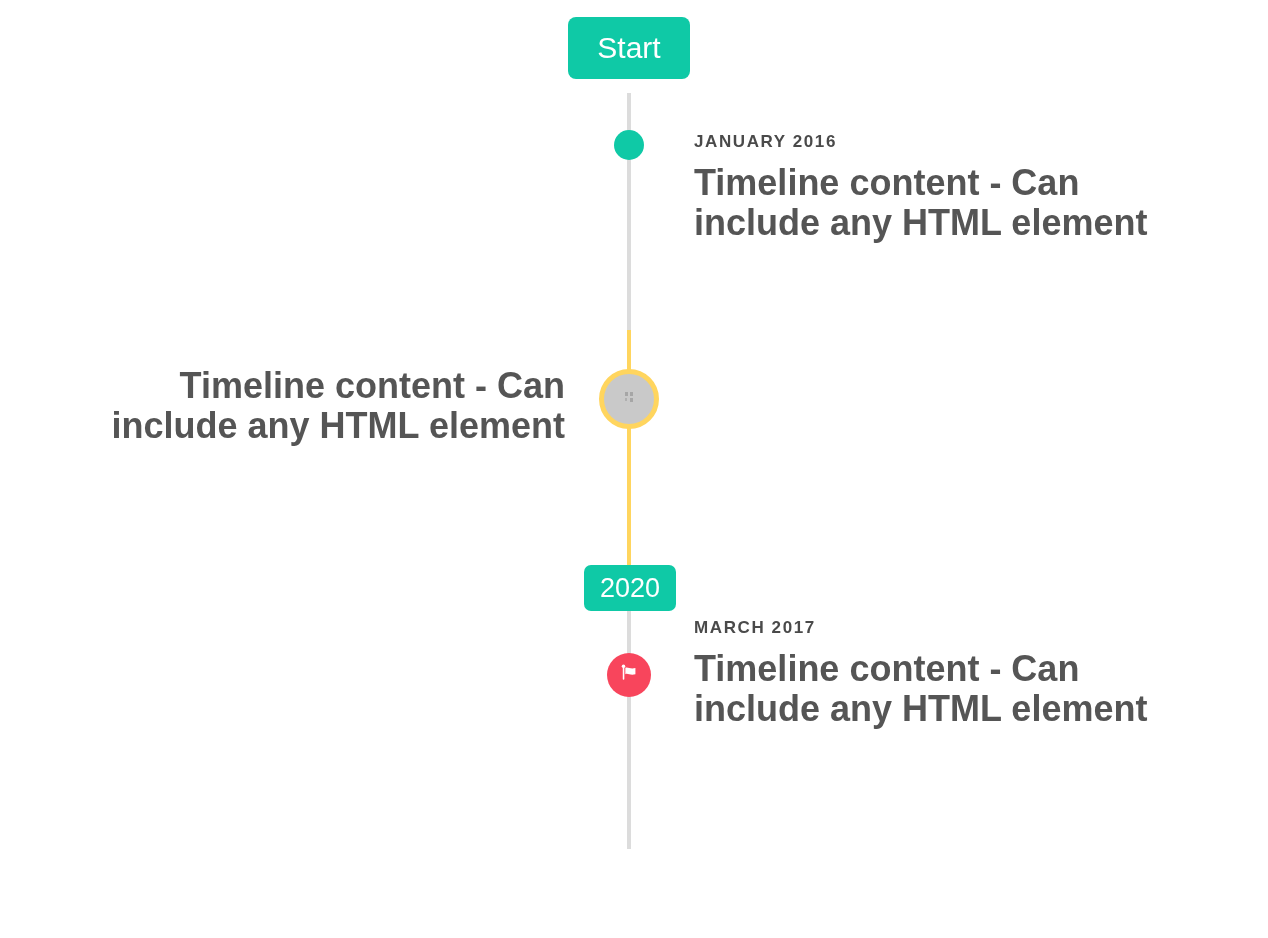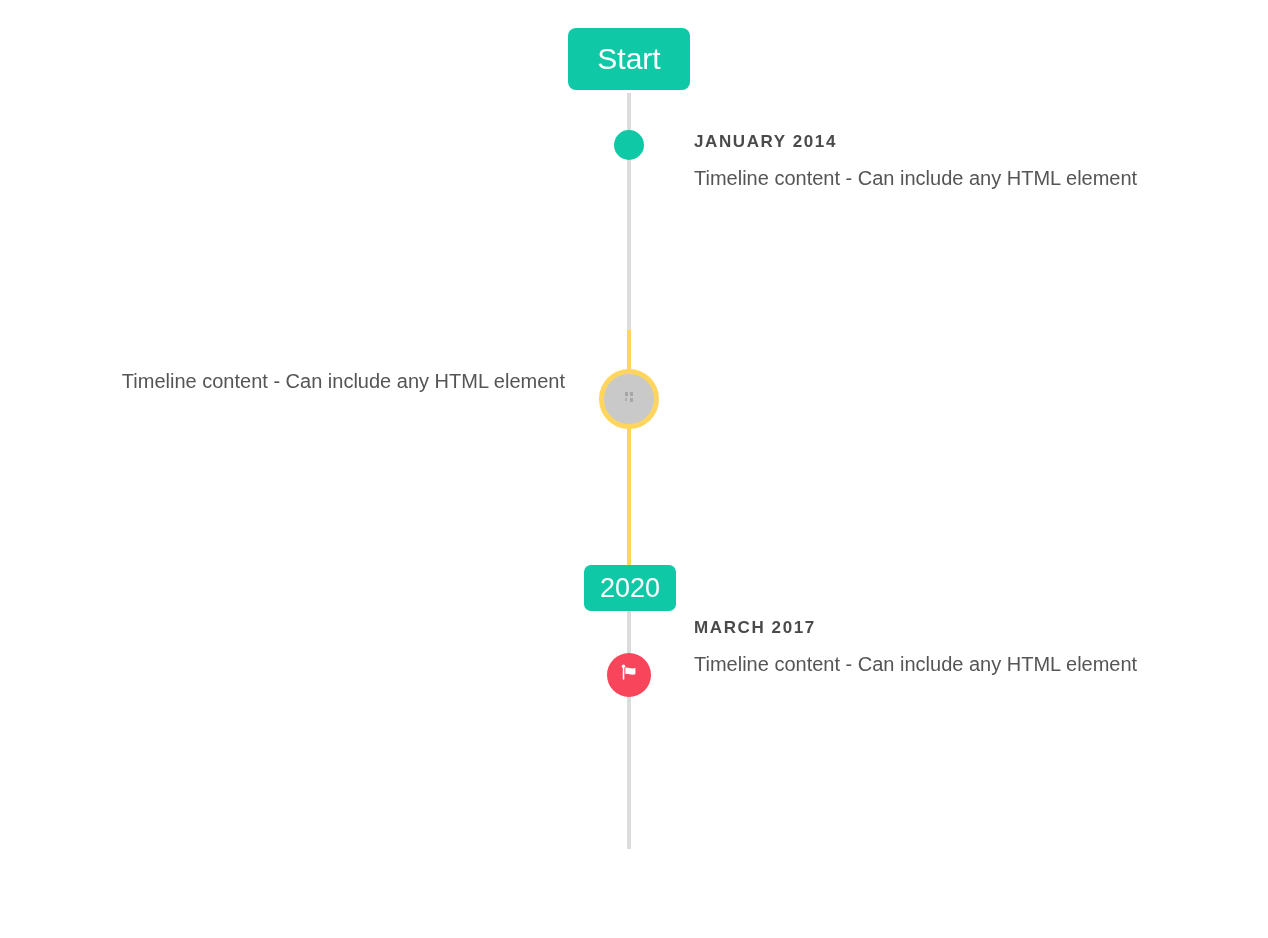--- a/index.html
+++ b/index.html
@@ -16,21 +16,21 @@
   .tl-line{position:absolute;left:627px;width:4px;background:var(--line_gray);z-index:0;}
   .tl-line.main{top:93px;height:756px;}
   .tl-line.highlight{top:330px;height:237px;background:var(--yellow);z-index:1;}
 
   
   .badge{
     position:absolute;display:flex;align-items:center;justify-content:center;
     background:var(--teal);color:var(--badge_text);border-radius:8px;z-index:3;
     font-weight:400;
   }
-  .badge.start{left:568px;top:28px;width:122px;height:62px;font-size:30px;}
+  .badge.start{left:568px;top:17px;width:122px;height:62px;font-size:30px;}
   .badge.year{left:584px;top:565px;width:92px;height:46px;font-size:27px;border-radius:7px;}
   .badge.end{left:576px;top:849px;width:104px;height:63px;font-size:30px;}
 
   
   .marker{position:absolute;z-index:2;display:flex;align-items:center;justify-content:center;}
   .marker.dot-teal{left:614px;top:130px;width:30px;height:30px;border-radius:50%;background:var(--teal);}
   .marker.circle-image{
     left:599px;top:369px;width:60px;height:60px;border-radius:50%;
     background:var(--marker_gray_fill);border:5px solid var(--yellow);
   }
@@ -40,35 +40,35 @@
   .event{position:absolute;width:510px;}
   .event.right{text-align:left;}
   .event.left{text-align:right;}
   .event.jan{left:694px;top:131px;}
   .event.feb{left:55px;top:366px;}
   .event.mar{left:694px;top:617px;}
   .event-title{
     font-size:17px;font-weight:700;letter-spacing:1.6px;line-height:22px;
     color:var(--title_text);margin-bottom:10px;
   }
-  .event-content{font-size:20px;line-height:30px;color:var(--content_text);}
+  .event-content{font-size:36px;line-height:40px;color:var(--content_text);font-weight:bold;}
 </style>
 </head>
 <body>
 
 <div class="stage">
 
   <div class="tl-line main"></div>
   <div class="tl-line highlight"></div>
 
   <div class="badge start">Start</div>
 
   <div class="marker dot-teal"></div>
   <div class="event right jan">
-    <div class="event-title">JANUARY 2014</div>
+    <div class="event-title">JANUARY 2016</div>
     <div class="event-content">Timeline content - Can include any HTML element</div>
   </div>
 
   <div class="marker circle-image">
     <span>
       <svg width="15" height="13" viewBox="0 0 15 13" aria-hidden="true">
         <rect x="3" y="1" width="3" height="4" fill="#a6a6a6"></rect>
         <rect x="8" y="1" width="3" height="4" fill="#a6a6a6"></rect>
         <rect x="3" y="7" width="2" height="3" fill="#b0b0b0"></rect>
         <rect x="8" y="7" width="3" height="4" fill="#a6a6a6"></rect>

